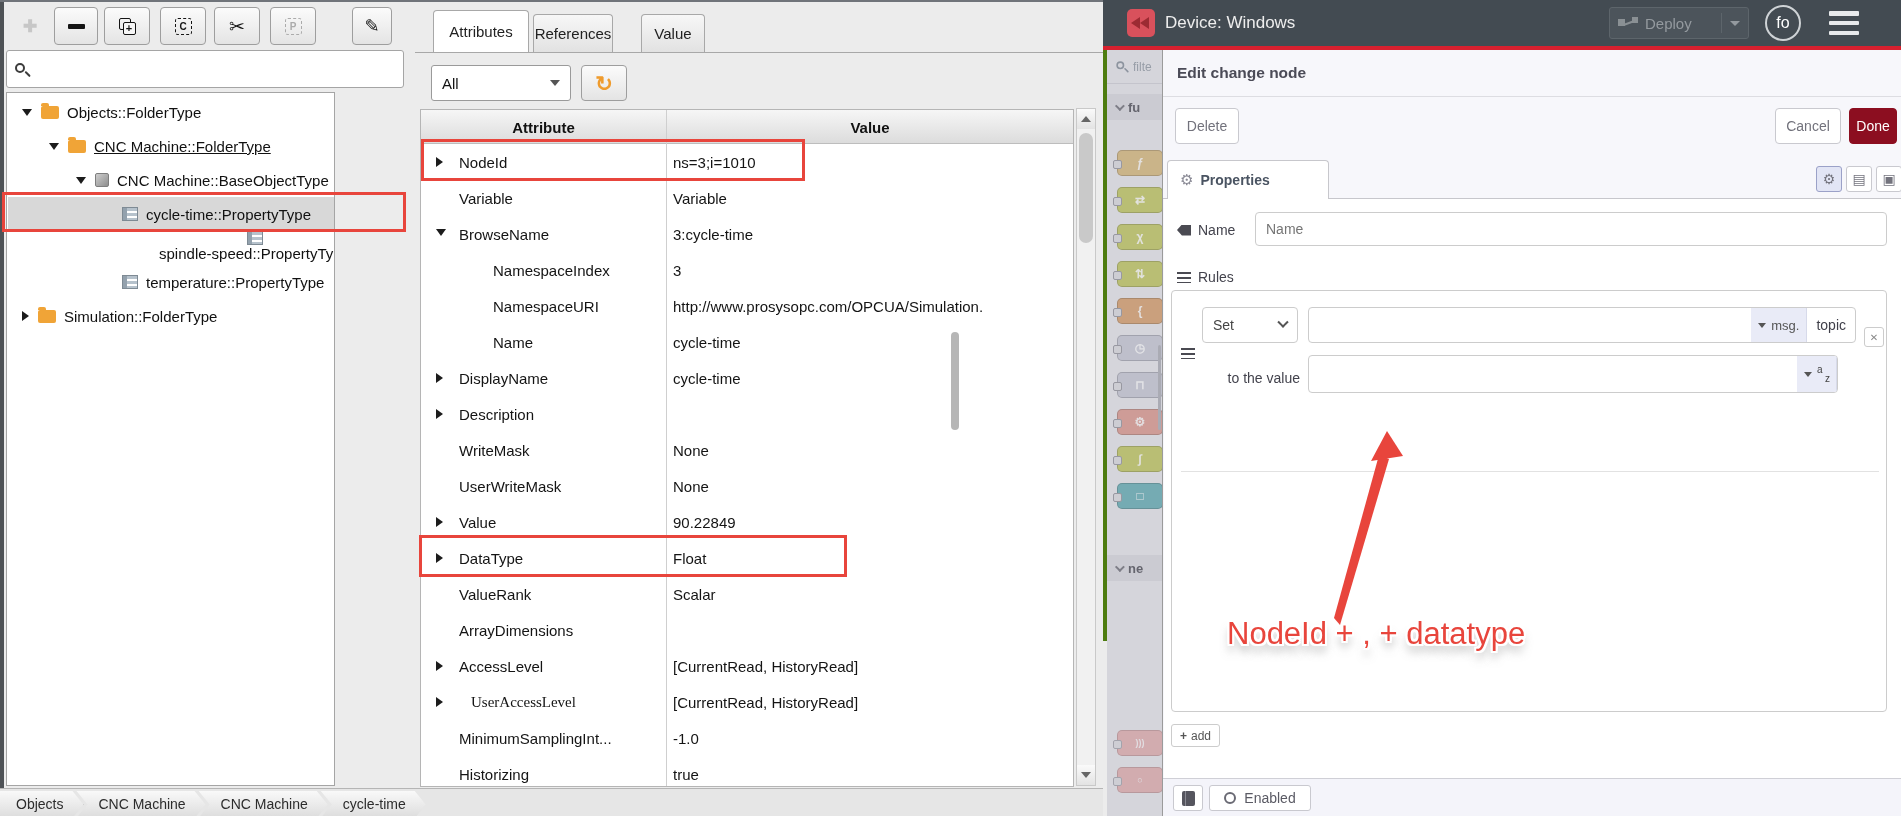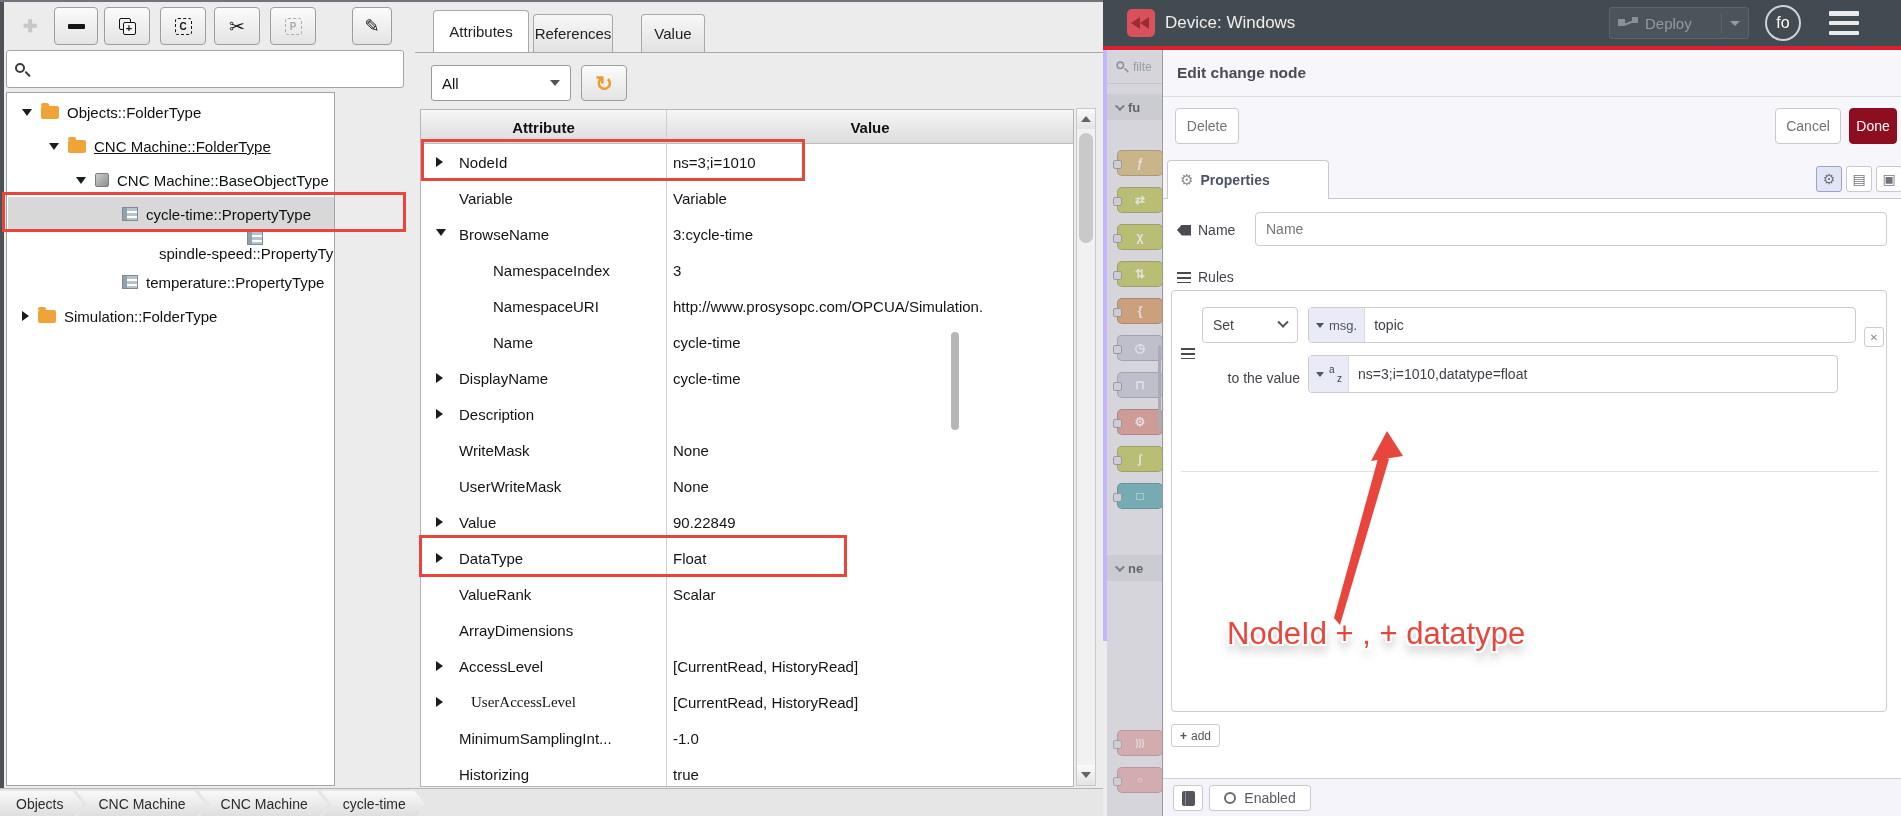--- a/index.html
+++ b/index.html
@@ -72,21 +72,21 @@
   .tri-dn{width:0;height:0;border-top:6px solid #666;border-left:5px solid transparent;border-right:5px solid transparent;}
   .float-thumb{position:absolute;left:951px;top:330px;width:8px;height:98px;background:#a9a9a9;border-radius:4px;opacity:.85;}
 
   .crumbbar{position:absolute;left:0;top:786px;width:1103px;height:30px;background:#e6e6e6;border-top:1px solid #b5b5b5;}
   .crumb{position:relative;display:inline-block;height:27px;line-height:27px;margin-top:2px;padding:0 20px 0 16px;font-size:14px;color:#2c2c2c;
          background:linear-gradient(#f9f9f9,#dcdcdc);filter:drop-shadow(1px 0 0 #9a9a9a) drop-shadow(0 -1px 0 #bbb);
          clip-path:polygon(0 0,calc(100% - 11px) 0,100% 50%,calc(100% - 11px) 100%,0 100%);margin-right:-7px;}
   .crumb.notch{clip-path:polygon(0 0,calc(100% - 11px) 0,100% 50%,calc(100% - 11px) 100%,0 100%,11px 50%);padding-left:22px;}
 
   
-  .right-app{position:absolute;left:1103px;top:0;width:798px;height:641px;background:#c4b5fd;}
+  .right-app{position:absolute;left:1103px;top:0;width:798px;height:641px;background:#4d7c0f;}
   .nr-header{position:absolute;left:0;top:0;width:798px;height:46px;background:#434b52;}
   .nr-redline{position:absolute;left:0;top:46px;width:798px;height:4px;background:#d8202f;}
   .nr-logo{position:absolute;left:24px;top:9px;width:28px;height:28px;background:#d9515c;border-radius:5px;overflow:hidden;}
   .nr-logo i,.nr-logo b{position:absolute;width:0;height:0;border-top:6px solid transparent;border-bottom:6px solid transparent;border-right:9px solid #9c2b33;}
   .nr-logo i{left:4px;top:8px;} .nr-logo b{left:13px;top:8px;}
   .nr-title{position:absolute;left:62px;top:0;height:46px;display:flex;align-items:center;font-size:17px;color:#ededed;}
   .deploy{position:absolute;left:506px;top:7px;width:140px;height:32px;background:#4c545b;border:1px solid #5d656b;border-radius:3px;
           display:flex;align-items:center;padding:0 8px;color:#949a9f;font-size:15px;}
   .dep-ic{position:relative;width:20px;height:12px;margin-right:7px;}
   .dep-ic i{position:absolute;left:0;top:2px;width:7px;height:7px;background:#8a9094;}
@@ -127,21 +127,21 @@
   .form-bg{position:absolute;left:1px;top:149px;width:738px;height:579px;background:#fff;}
   .fld-label{position:absolute;display:flex;align-items:center;font-size:14px;color:#43434d;}
   .tag-ic{width:14px;height:11px;background:#4a4a52;clip-path:polygon(35% 0,100% 0,100% 100%,35% 100%,0 50%);margin-right:7px;position:relative;}
   .bars{width:14px;height:12px;margin-right:7px;background-image:linear-gradient(#4a4a52,#4a4a52),linear-gradient(#4a4a52,#4a4a52),linear-gradient(#4a4a52,#4a4a52);
         background-size:100% 2px;background-position:0 1px,0 6px,0 11px;background-repeat:no-repeat;}
   .text-input{position:absolute;height:34px;border:1px solid #ccc;border-radius:4px;font-size:14px;color:#444;padding:0 10px;font-family:inherit;outline:none;background:#fff;}
   .rules-box{position:absolute;left:8px;top:240px;width:716px;height:422px;background:#fff;border:1px solid #ccc;border-radius:4px;}
   .drag{position:absolute;left:9px;top:56px;}
   .select{position:absolute;background:#fff;border:1px solid #ccc;border-radius:4px;display:flex;align-items:center;font-size:14px;color:#444;padding:0 10px;}
   .vchev{margin-left:auto;width:8px;height:8px;border-right:2px solid #555;border-bottom:2px solid #555;transform:rotate(45deg) translate(-2px,-2px);}
-  .typed{position:absolute;border:1px solid #ccc;border-radius:4px;background:#fff;display:flex;align-items:stretch;overflow:hidden;}
+  .typed{position:absolute;border:1px solid #ccc;border-radius:4px;background:#fff;display:flex;align-items:stretch;overflow:hidden;justify-content:flex-end;}
   .typed .chip2{background:#e9ebf7;border-right:1px solid #d7daea;display:flex;align-items:center;justify-content:center;padding:0 7px;color:#555;font-size:13px;}
   .typed .chip2 .tcaret{width:0;height:0;border-top:5px solid #555;border-left:4px solid transparent;border-right:4px solid transparent;margin-right:5px;}
   .typed .tval{display:flex;align-items:center;padding:0 9px;font-size:14px;color:#3f3f49;white-space:nowrap;}
   .az{position:relative;width:12px;height:16px;font-size:10px;color:#444;}
   .az i{position:absolute;left:0;top:-2px;font-style:normal;}
   .az b{position:absolute;right:-1px;bottom:-2px;font-weight:normal;}
   .xbtn{position:absolute;width:20px;height:20px;border:1px solid #ccc;border-radius:3px;background:#fff;
         display:flex;align-items:center;justify-content:center;font-size:10px;color:#888;}
   .rule-sep{position:absolute;left:9px;top:180px;width:698px;height:1px;background:#e2e2e2;}
   .anno-text{position:absolute;left:64px;top:566px;font-size:31px;color:#e8453c;white-space:nowrap;
@@ -510,21 +510,20 @@
           <span>to the value</span>
         </span>
         <div class="typed" style="left:136px;top:64px;width:530px;height:38px;">
           <span class="chip2">
             <span class="tcaret"></span>
             <span class="az">
                 <i>a</i>
                 <b>z</b>
               </span>
           </span>
-          <span class="tval">ns=3;i=1010,datatype=float</span>
         </div>
 
         <span class="xbtn" style="left:692px;top:36px;">✕</span>
         <div class="rule-sep"></div>
       </div>
 
       <svg class="abs" style="left:150px;top:375px;overflow:visible;" width="120" height="215" viewBox="0 0 120 215">
         <polygon points="74,6 58,36 90,31" fill="#e8453c"></polygon>
         <polygon points="66,30 76,34 27,200 21,193" fill="#e8453c"></polygon>
       </svg>

